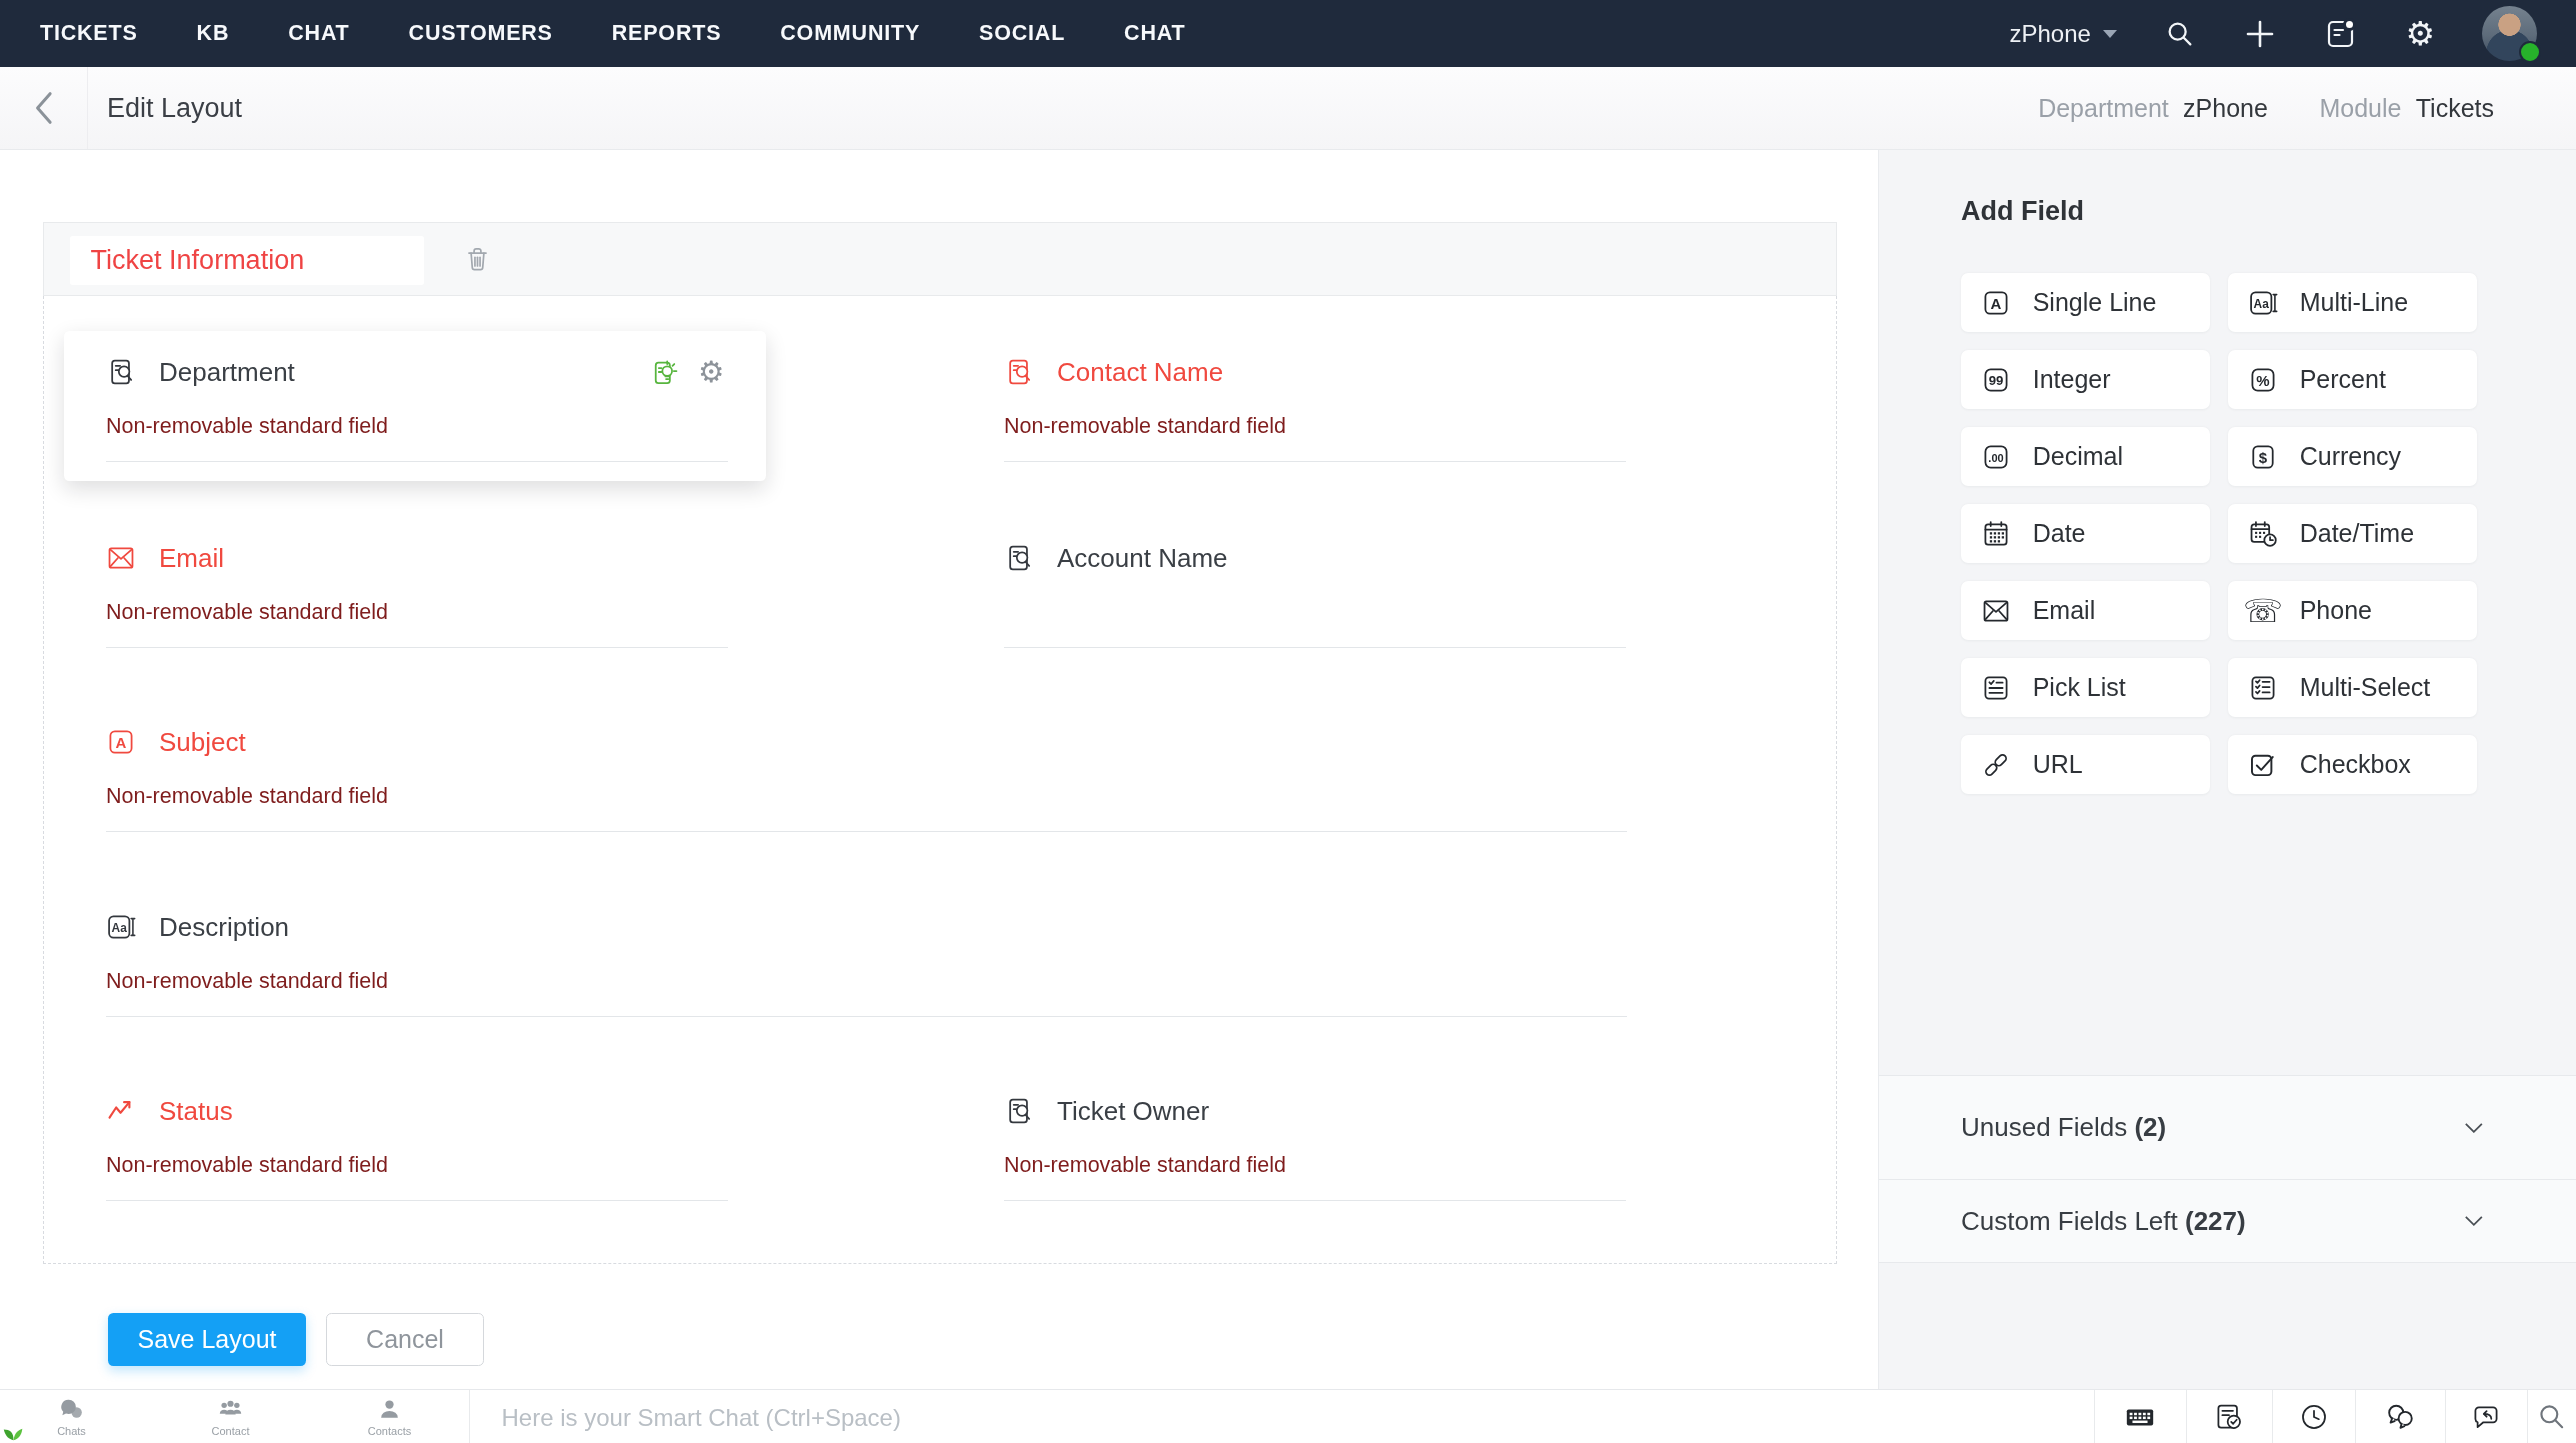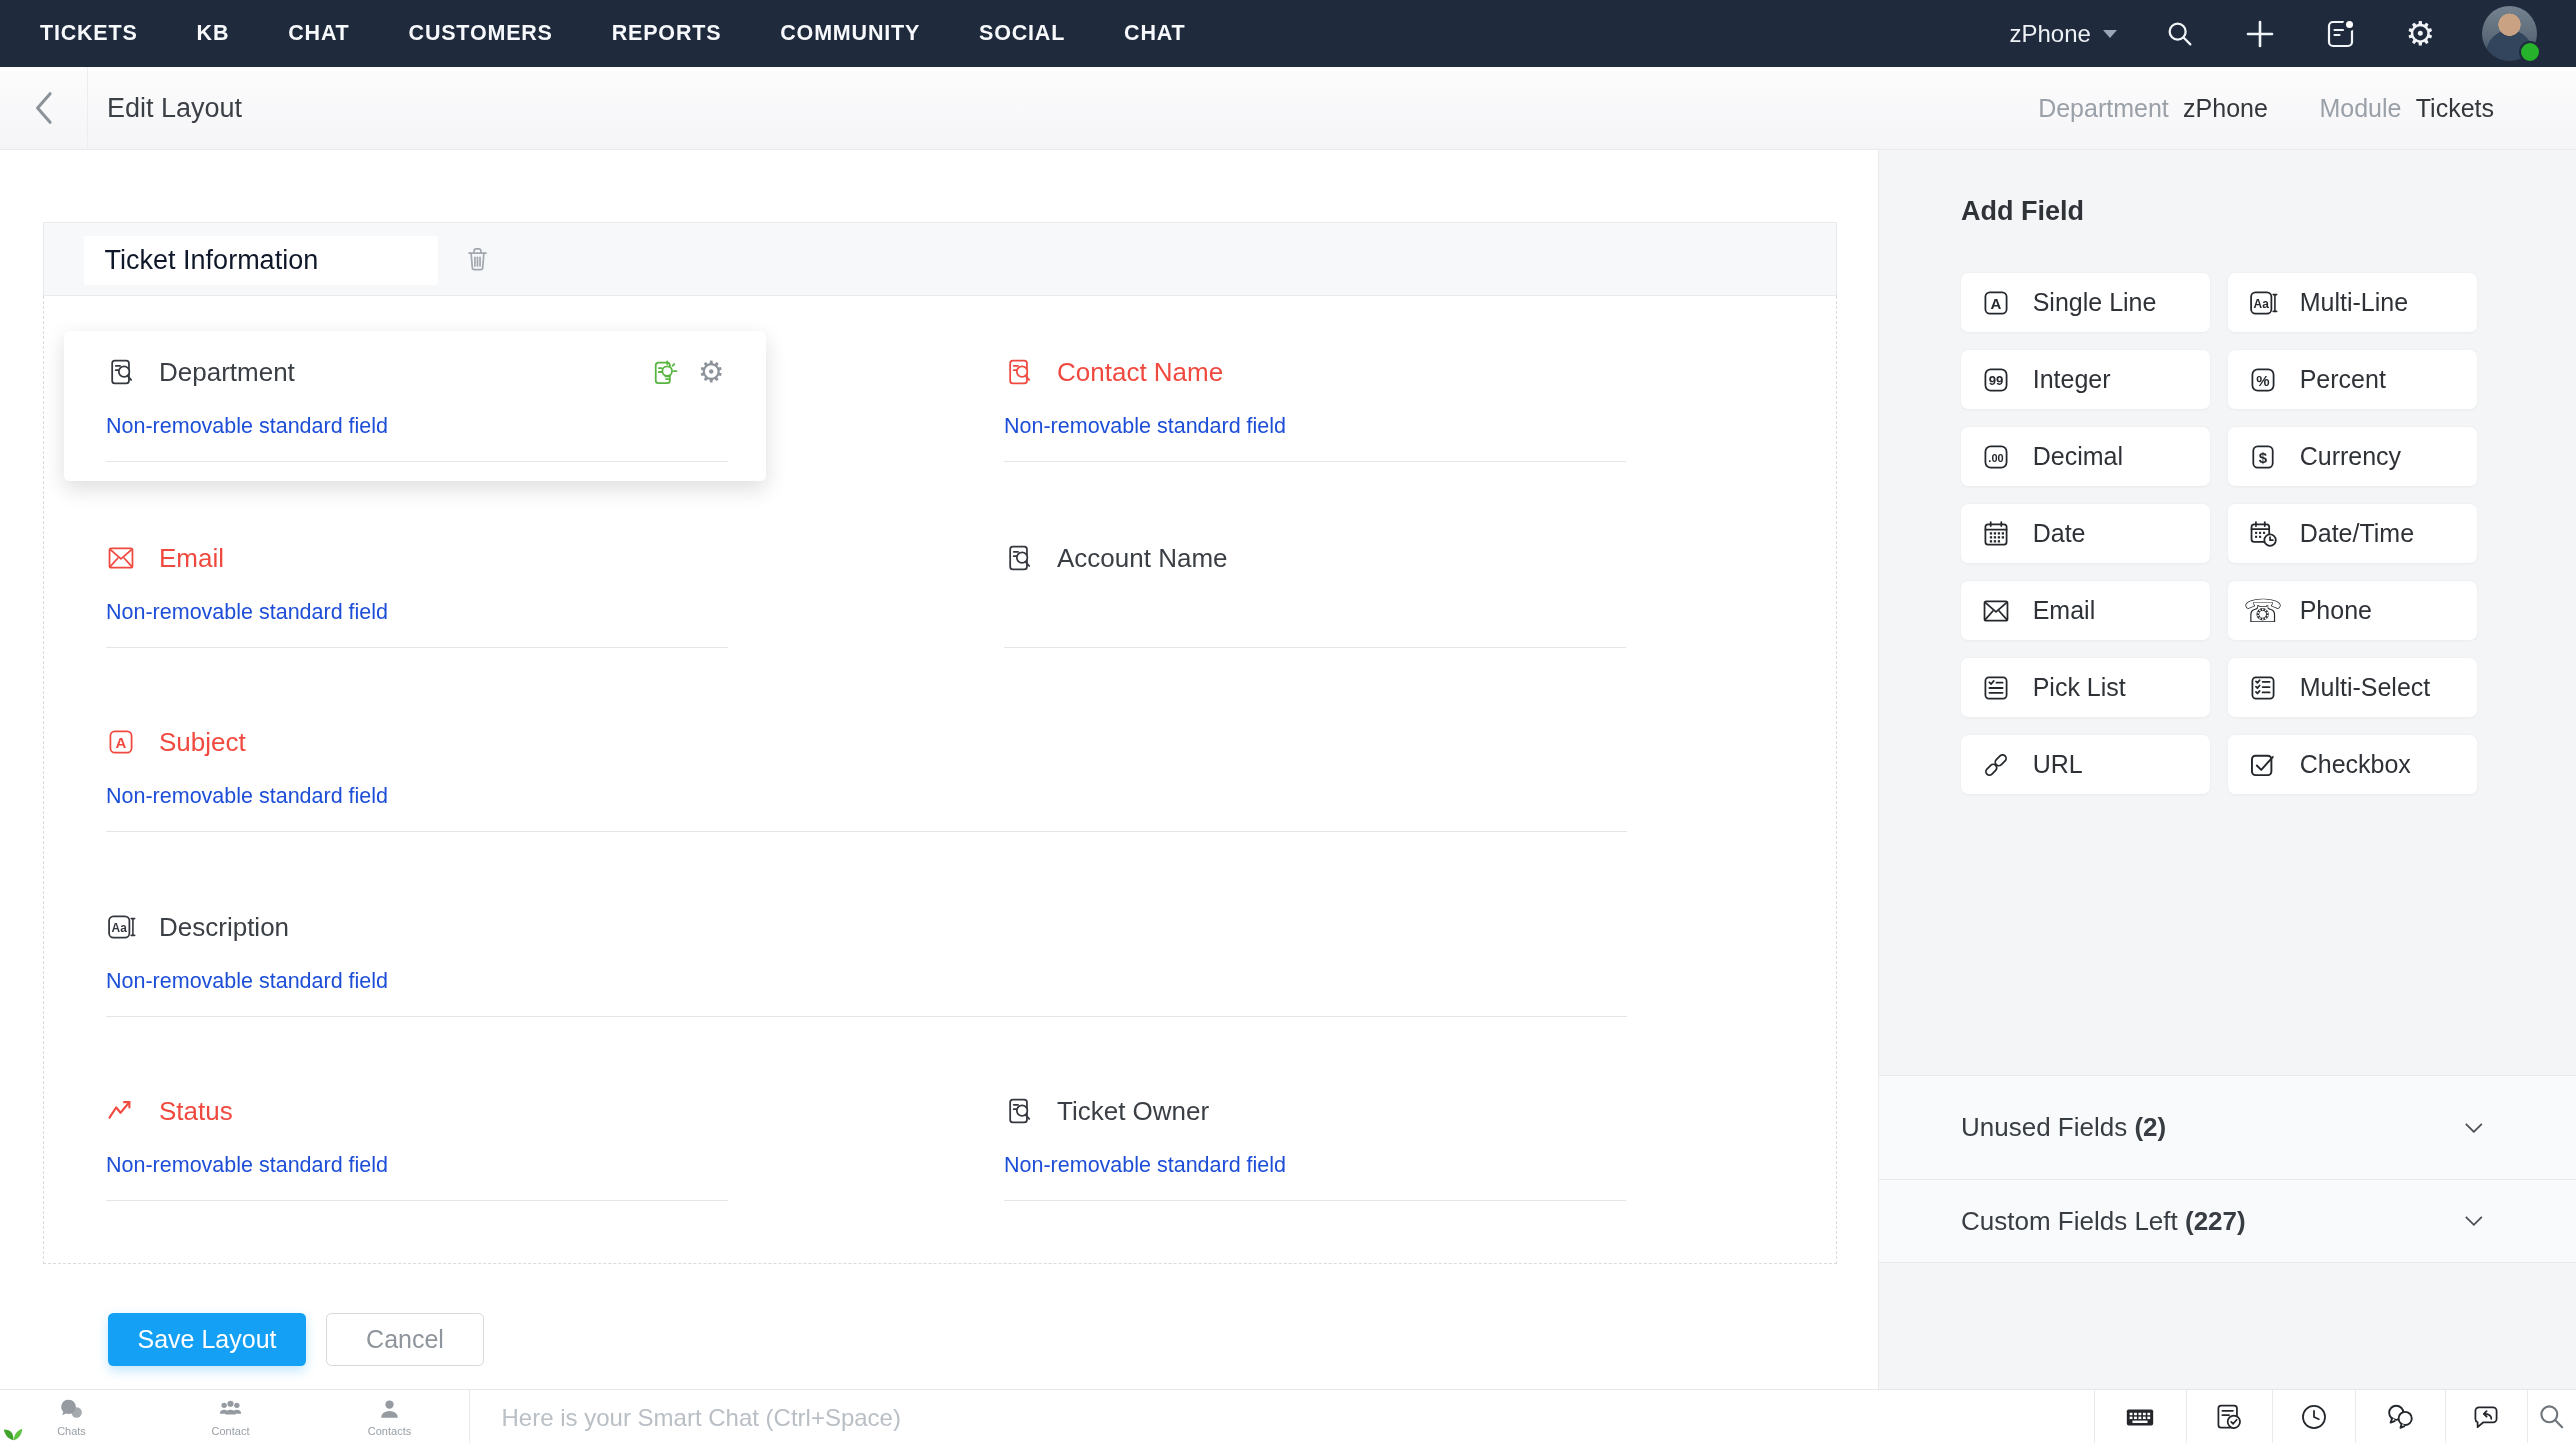--- a/index.html
+++ b/index.html
@@ -28,35 +28,35 @@
     border-right:0.9px solid #ededf0;cursor:pointer;}
   .header-title{position:absolute;left:107px;top:0;height:82px;line-height:82px;font-size:27px;color:#3b3f46;}
   .header-right{position:absolute;right:82px;top:0;height:82px;display:flex;align-items:center;gap:14.3px;font-size:25px;}
   .hr-label{color:#9aa0a8;}
   .hr-value{color:#33373c;}
   .hr-gap{width:23px;}
   
   .main{position:absolute;left:0;top:149px;width:1878px;height:1294px;background:#fff;}
   .sec-head{position:absolute;left:43px;top:73px;width:1794px;height:74px;background:#f7f8f9;
     border:0.9px solid #e8eaec;box-sizing:border-box;}
-  .sec-input{position:absolute;left:40px;top:12.5px;width:354px;height:49px;background:#fff;border-radius:2.7px;
-    font-size:27px;color:#0f172a;line-height:49px;padding-left:20.6px;box-sizing:border-box;cursor:text;}
+  .sec-input{position:absolute;left:26px;top:12.5px;width:354px;height:49px;background:#fff;border-radius:2.7px;
+    font-size:27px;color:#ef4444;line-height:49px;padding-left:20.6px;box-sizing:border-box;cursor:text;}
   .trash{position:absolute;left:419px;top:21.5px;color:#a2a8af;cursor:pointer;}
   .sec-body{position:absolute;left:43px;top:147px;width:1794px;height:968px;box-sizing:border-box;
     border-left:0.9px dashed #d8dbe0;border-right:0.9px dashed #d8dbe0;border-bottom:0.9px dashed #d8dbe0;}
   .dept-card{position:absolute;left:64px;top:182px;width:702px;height:150px;background:#fff;border-radius:5.4px;
     box-shadow:0 7.2px 21.5px rgba(20,24,28,.14);z-index:1;}
   .field{position:absolute;padding-top:19.7px;z-index:2;cursor:grab;}
   .r1{top:183px}.r2{top:369px}.r3{top:553px}.r4{top:738px}.r5{top:922px}
   .col-l{left:106px;width:622px}.col-r{left:1004px;width:622px}.full{left:106px;width:1521px}
   .f-head{display:flex;align-items:center;gap:23px;height:41px;}
   .f-icon{color:#34383e;display:flex;align-items:center;}
   .f-label{font-size:26px;color:#3a3f45;}
   .req .f-icon{color:#f0493f;} .req .f-label{color:#f0493f;}
-  .f-desc{margin-top:21.5px;font-size:21.5px;color:#1d4ed8;height:25px;}
+  .f-desc{margin-top:21.5px;font-size:21.5px;color:#7f1d1d;height:25px;}
   .f-line{margin-top:21.5px;border-top:0.9px solid #e3e6e9;}
   .f-actions{position:absolute;right:3.6px;top:25px;display:flex;align-items:center;gap:18px;}
   .zia{color:#57b53e;cursor:pointer;}
   .f-gear{font-size:29.5px;line-height:29.5px;color:#8d939a;cursor:pointer;}
   .btn-save{position:absolute;left:108px;top:1164px;width:198px;height:53px;background:#14a0f5;border:none;
     border-radius:5.4px;color:#fff;font-size:25px;font-family:inherit;cursor:pointer;box-shadow:0 4.5px 10.7px rgba(20,160,245,.25);}
   .btn-cancel{position:absolute;left:326px;top:1164px;width:158px;height:53px;background:#fff;
     border:0.9px solid #d5d8dc;border-radius:5.4px;color:#8f959c;font-size:25px;font-family:inherit;cursor:pointer;}
   
   .sidebar{position:absolute;left:1878px;top:149px;width:698px;height:1294px;background:#f4f5f7;

